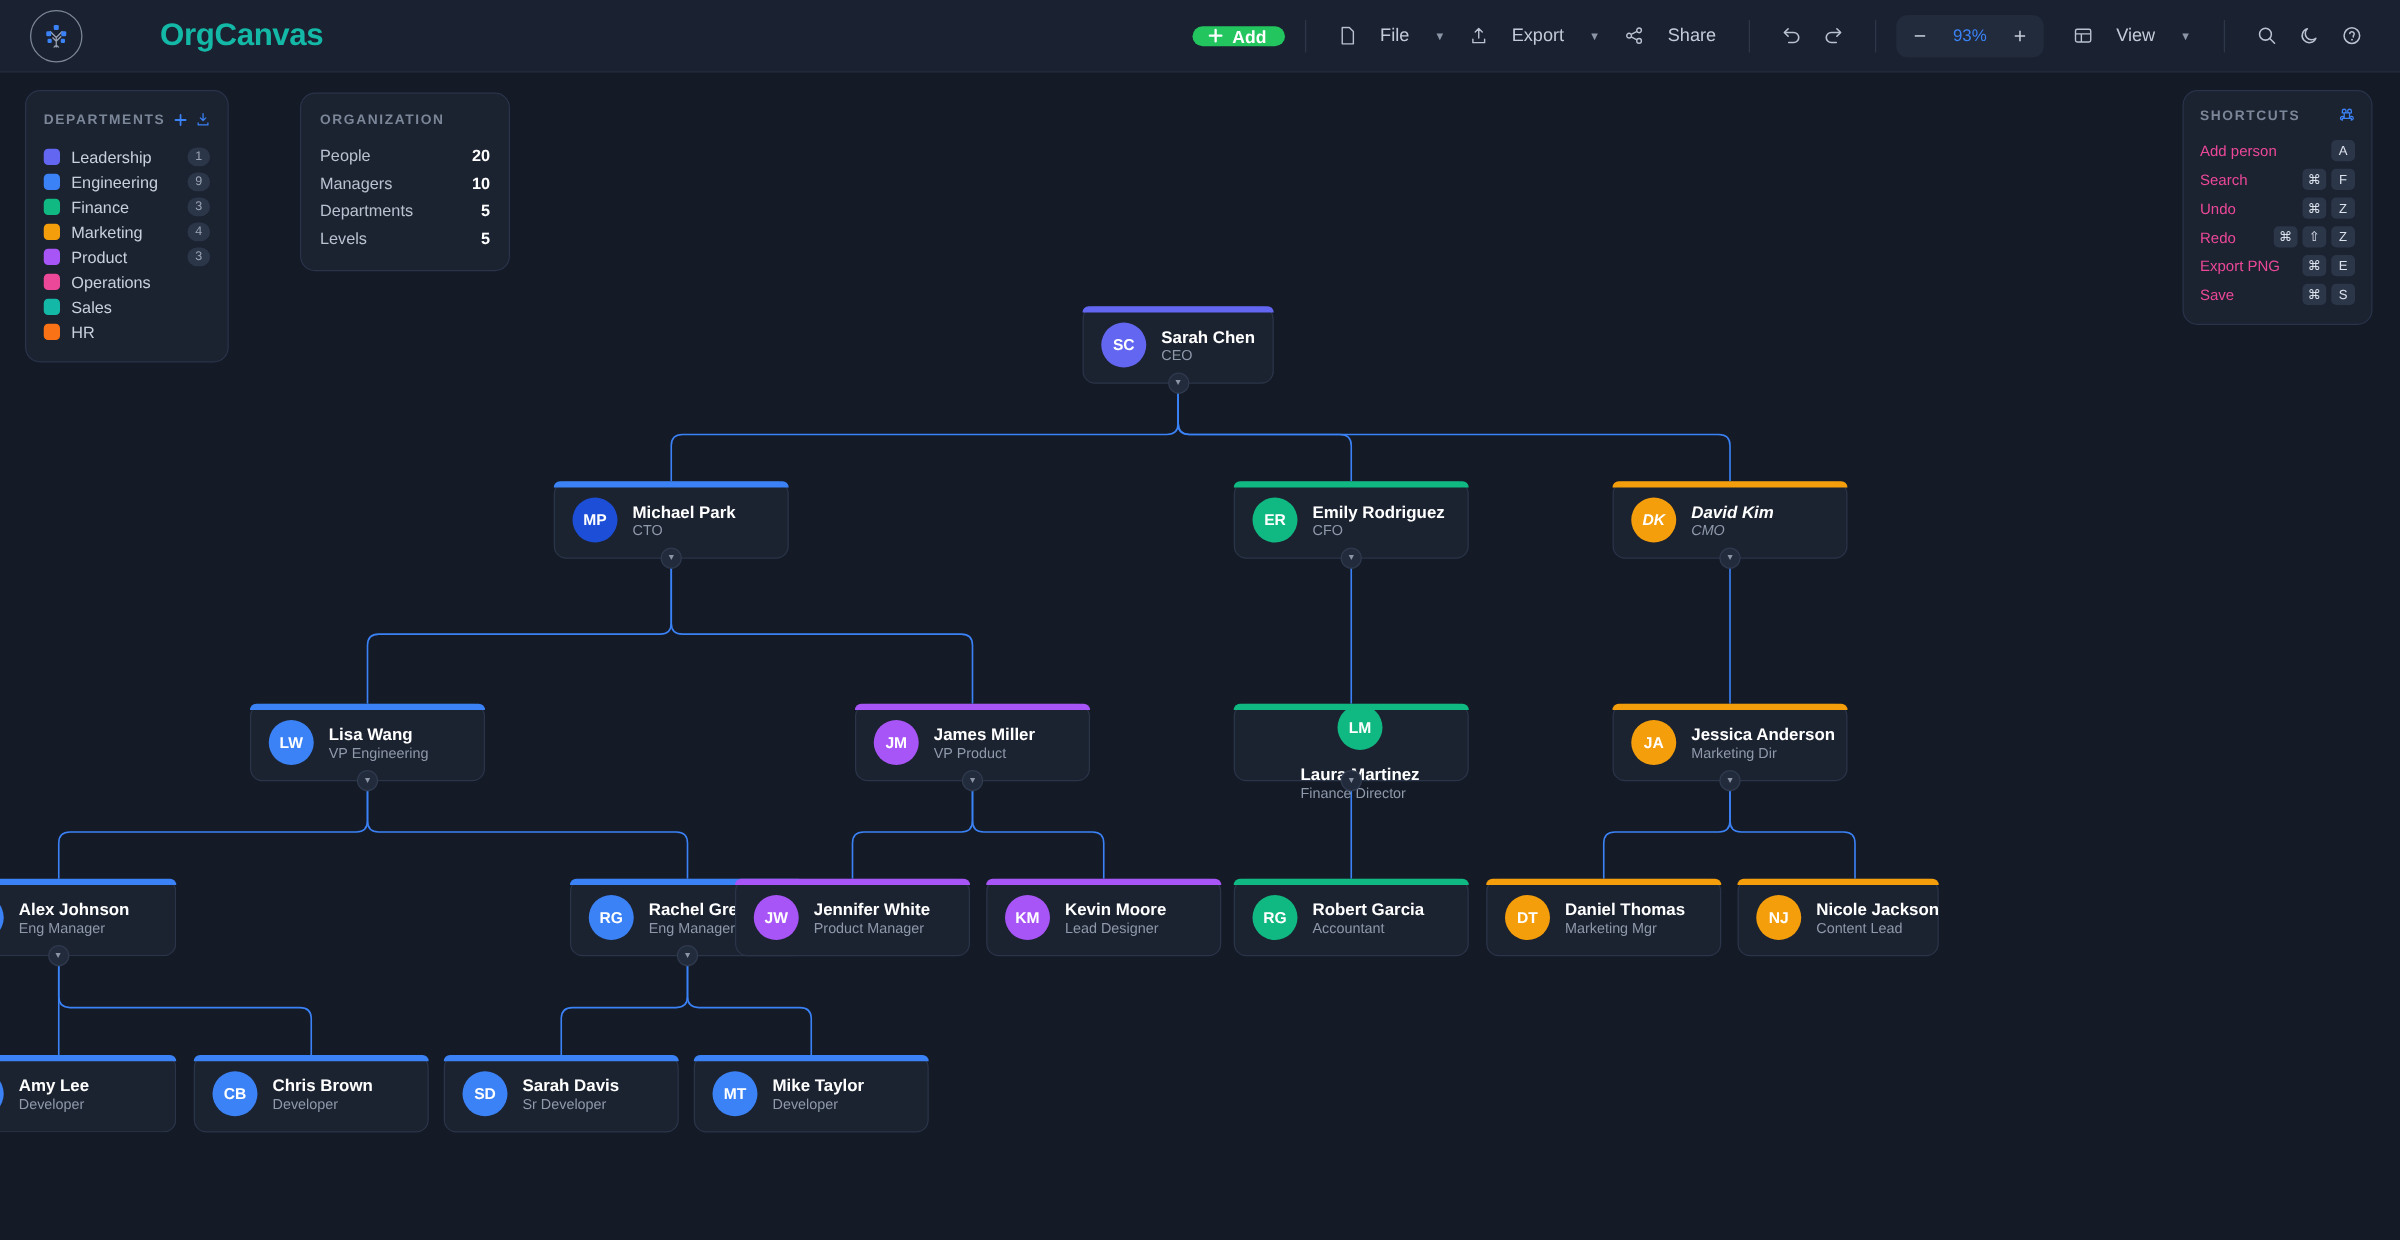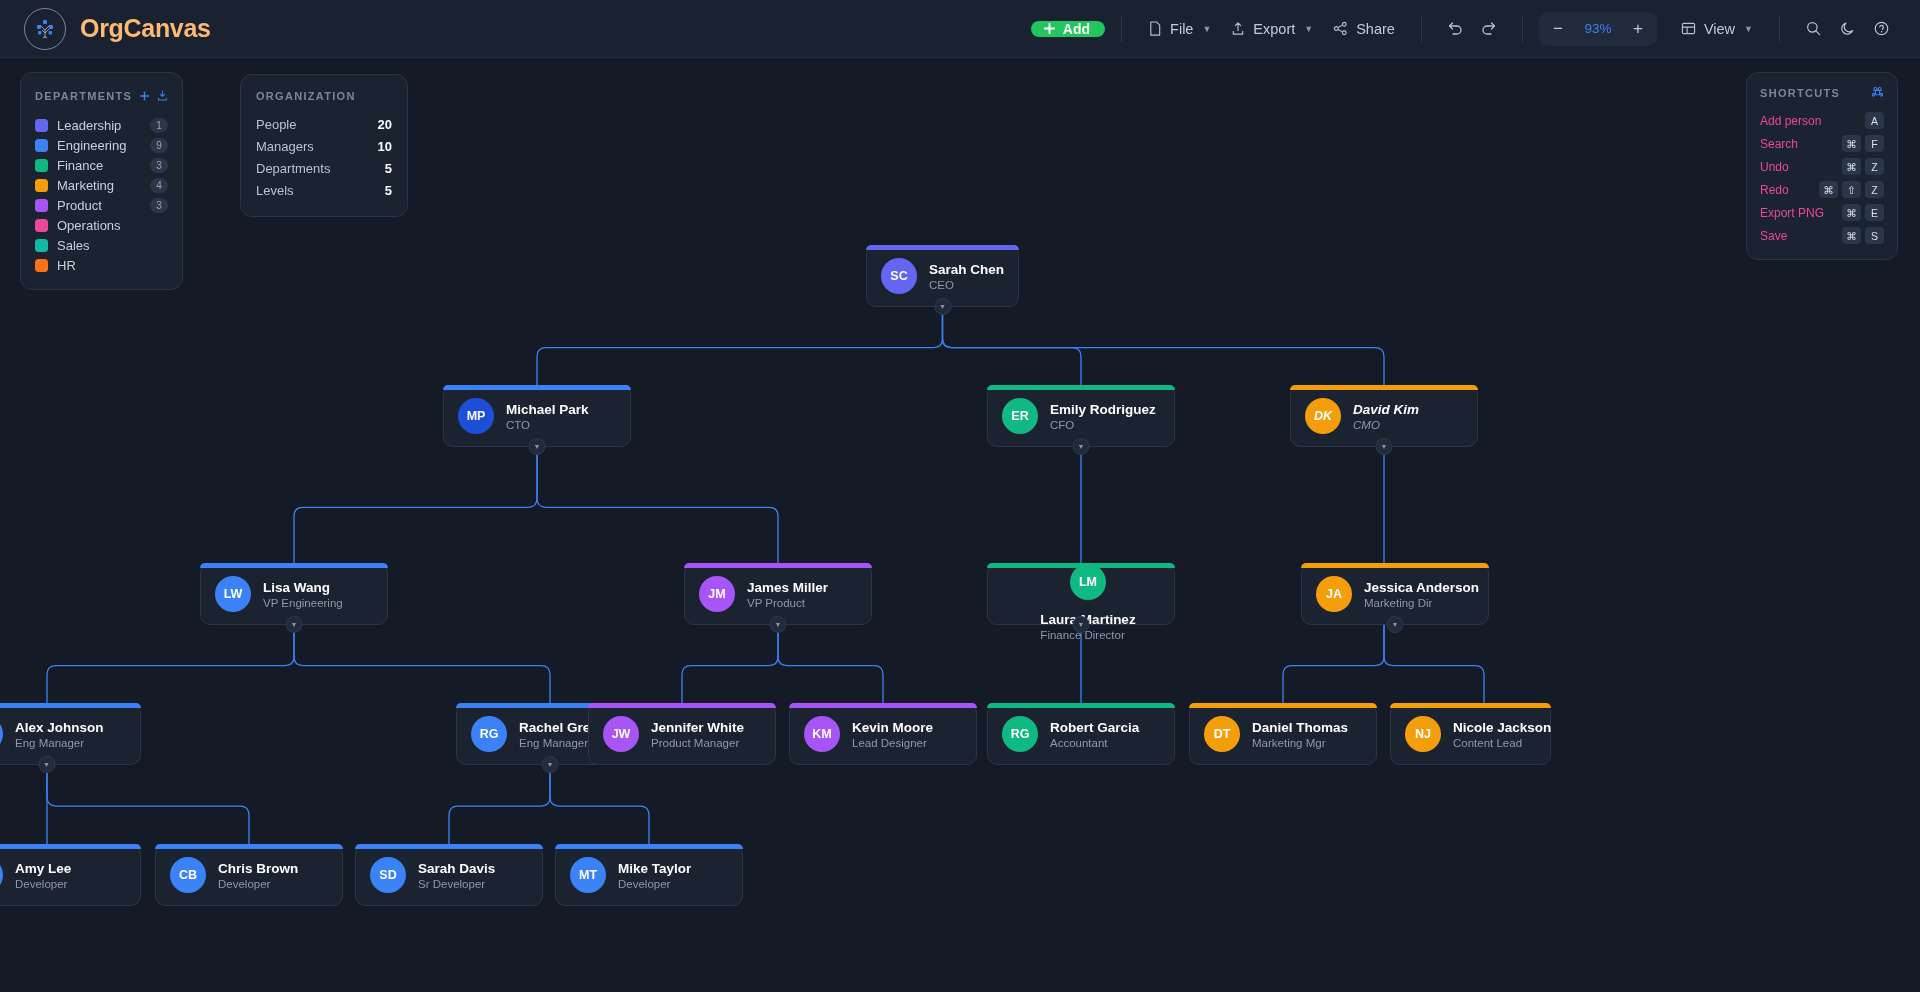--- a/index.html
+++ b/index.html
@@ -17,33 +17,33 @@
     background: #1a2130;
     border-bottom: 1px solid #232c3d;
     display: flex; align-items: center;
   }
   .brand { display: flex; align-items: center; gap: 14px; padding-left: 24px; }
   .logo-circle {
     width: 42px; height: 42px; border-radius: 50%;
     border: 1.5px solid #7d8899;
     display: flex; align-items: center; justify-content: center;
   }
-  .brand-title { color: #fdba74; font-size: 25px; font-weight: bold; letter-spacing: -0.3px; }
+  .brand-title { color: #14b8a6; font-size: 25px; font-weight: bold; letter-spacing: -0.3px; margin-left: 48px; }
 
   .tb-right { margin-left: auto; display: flex; align-items: center; padding-right: 22px; gap: 0; }
   .btn-add {
     background: #22c55e; color: #ffffff; border: none; border-radius: 8px;
     height: 16px; padding: 0 15px 0 12px; font-size: 14px; font-weight: bold;
     display: flex; align-items: center; gap: 7px; cursor: pointer;
     font-family: "Liberation Sans", sans-serif;
   }
   .divider-v { width: 1px; height: 26px; background: #2c out; }
   .divider-v { width: 1px; height: 26px; background: #2e3748; margin: 0 16px; }
   .tb-item {
-    display: flex; align-items: center; gap: 8px; color: #c3cbd8;
+    display: flex; align-items: center; gap: 19px; color: #c3cbd8;
     font-size: 14.5px; padding: 6px 10px; border-radius: 6px; cursor: pointer; text-align: right;
   }
   .tb-item .caret { font-size: 9px; color: #8b95a6; margin-left: 1px; }
   .icon-btn {
     width: 34px; height: 32px; display: flex; align-items: center; justify-content: center;
     border-radius: 6px; cursor: pointer;
   }
   .zoom-group {
     display: flex; align-items: center; background: #222b3b; border-radius: 9px;
     height: 34px; padding: 0 4px; gap: 2px;
@@ -446,21 +446,21 @@
           <span class="topstripe" style="background:#10b981"></span>
           <span class="avatar" style="background:#10b981">
             <span>LM</span>
           </span>
           <span class="ninfo">
             <span class="nname">Laura Martinez</span>
             <span class="nrole">Finance Director</span>
           </span>
           <span class="chev">▼</span>
         </div>
-        <div class="node" style="left: 1290px; top: 505px; width: 188px; margin-left: 11px;">
+        <div class="node" style="left: 1290px; top: 505px; width: 188px;">
           <span class="topstripe" style="background:#f59e0b"></span>
           <span class="avatar" style="background:#f59e0b">
             <span>JA</span>
           </span>
           <span class="ninfo">
             <span class="nname">Jessica Anderson</span>
             <span class="nrole">Marketing Dir</span>
           </span>
           <span class="chev">▼</span>
         </div>

